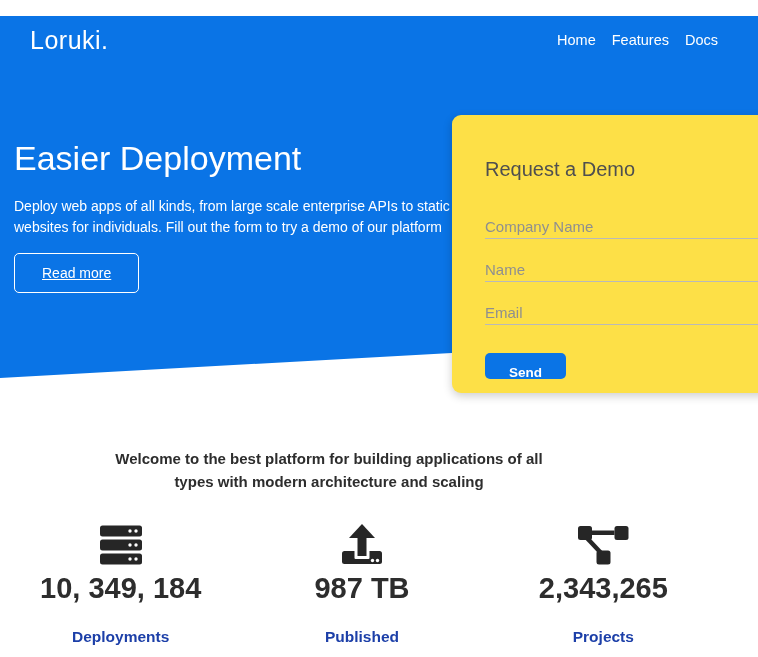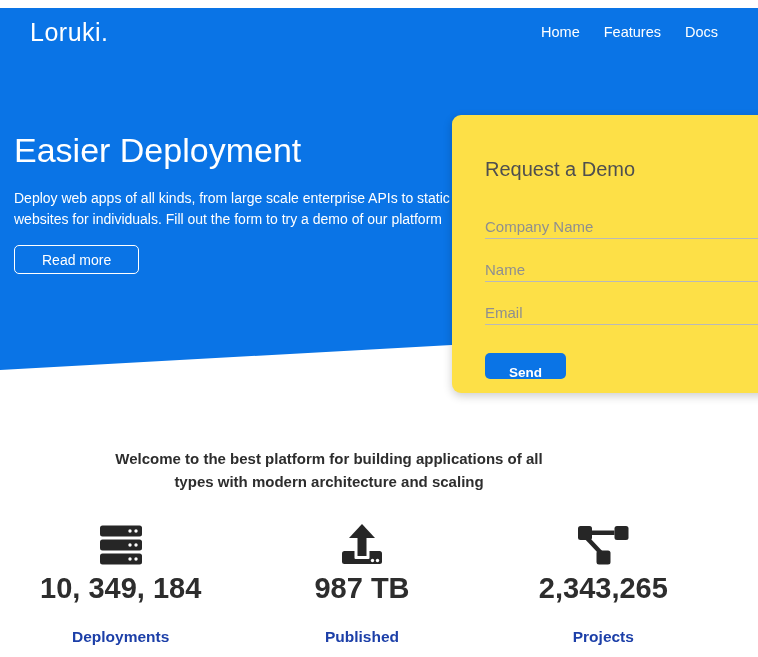--- a/index.html
+++ b/index.html
@@ -11,42 +11,42 @@
   html,body{width:758px;height:657px;}
   body{
     position:relative;
     overflow:hidden;
     background:#fff;
     font-family:"Liberation Sans", sans-serif;
   }
   
   .showcase{
     position:absolute;
-    top:8px;left:0;
+    top:16px;left:0;
     width:758px;height:362px;
     background:var(--primary);
     color:#fff;
     clip-path:polygon(0 0,100% 0,100% 320px,0 100%);
   }
   .navbar{
     display:flex;
     justify-content:space-between;
     align-items:center;
     height:46px;
     padding:2px 40px 0 30px;
   }
   .logo{
     font-size:25px;
     font-weight:300;
     letter-spacing:.5px;
   }
   .nav-links{
     list-style:none;
     display:flex;
-    gap:24px;
+    gap:16px;
   }
   .nav-links a{
     color:#fff;
     text-decoration:none;
     font-size:14.5px;
   }
   .hero-inner{
     padding:0 15px 0 14px;
     width:470px;
   }
@@ -66,22 +66,23 @@
   .read-more-btn{
     margin-top:16px;
     display:inline-block;
     background:transparent;
     border:1px solid #fff;
     border-radius:5px;
     color:#fff;
     font-family:inherit;
     font-size:14px;
     padding:4px 27px;
-    height:29px;
+    height:40px;
     cursor:pointer;
+    text-decoration:underline;
   }
   
   .demo-card{
     position:absolute;
     left:452px;top:115px;
     width:360px;height:278px;
     background:#fde047;
     border-radius:9px;
     box-shadow:0 3px 10px rgba(0,0,0,0.2);
     padding:0 33px;

